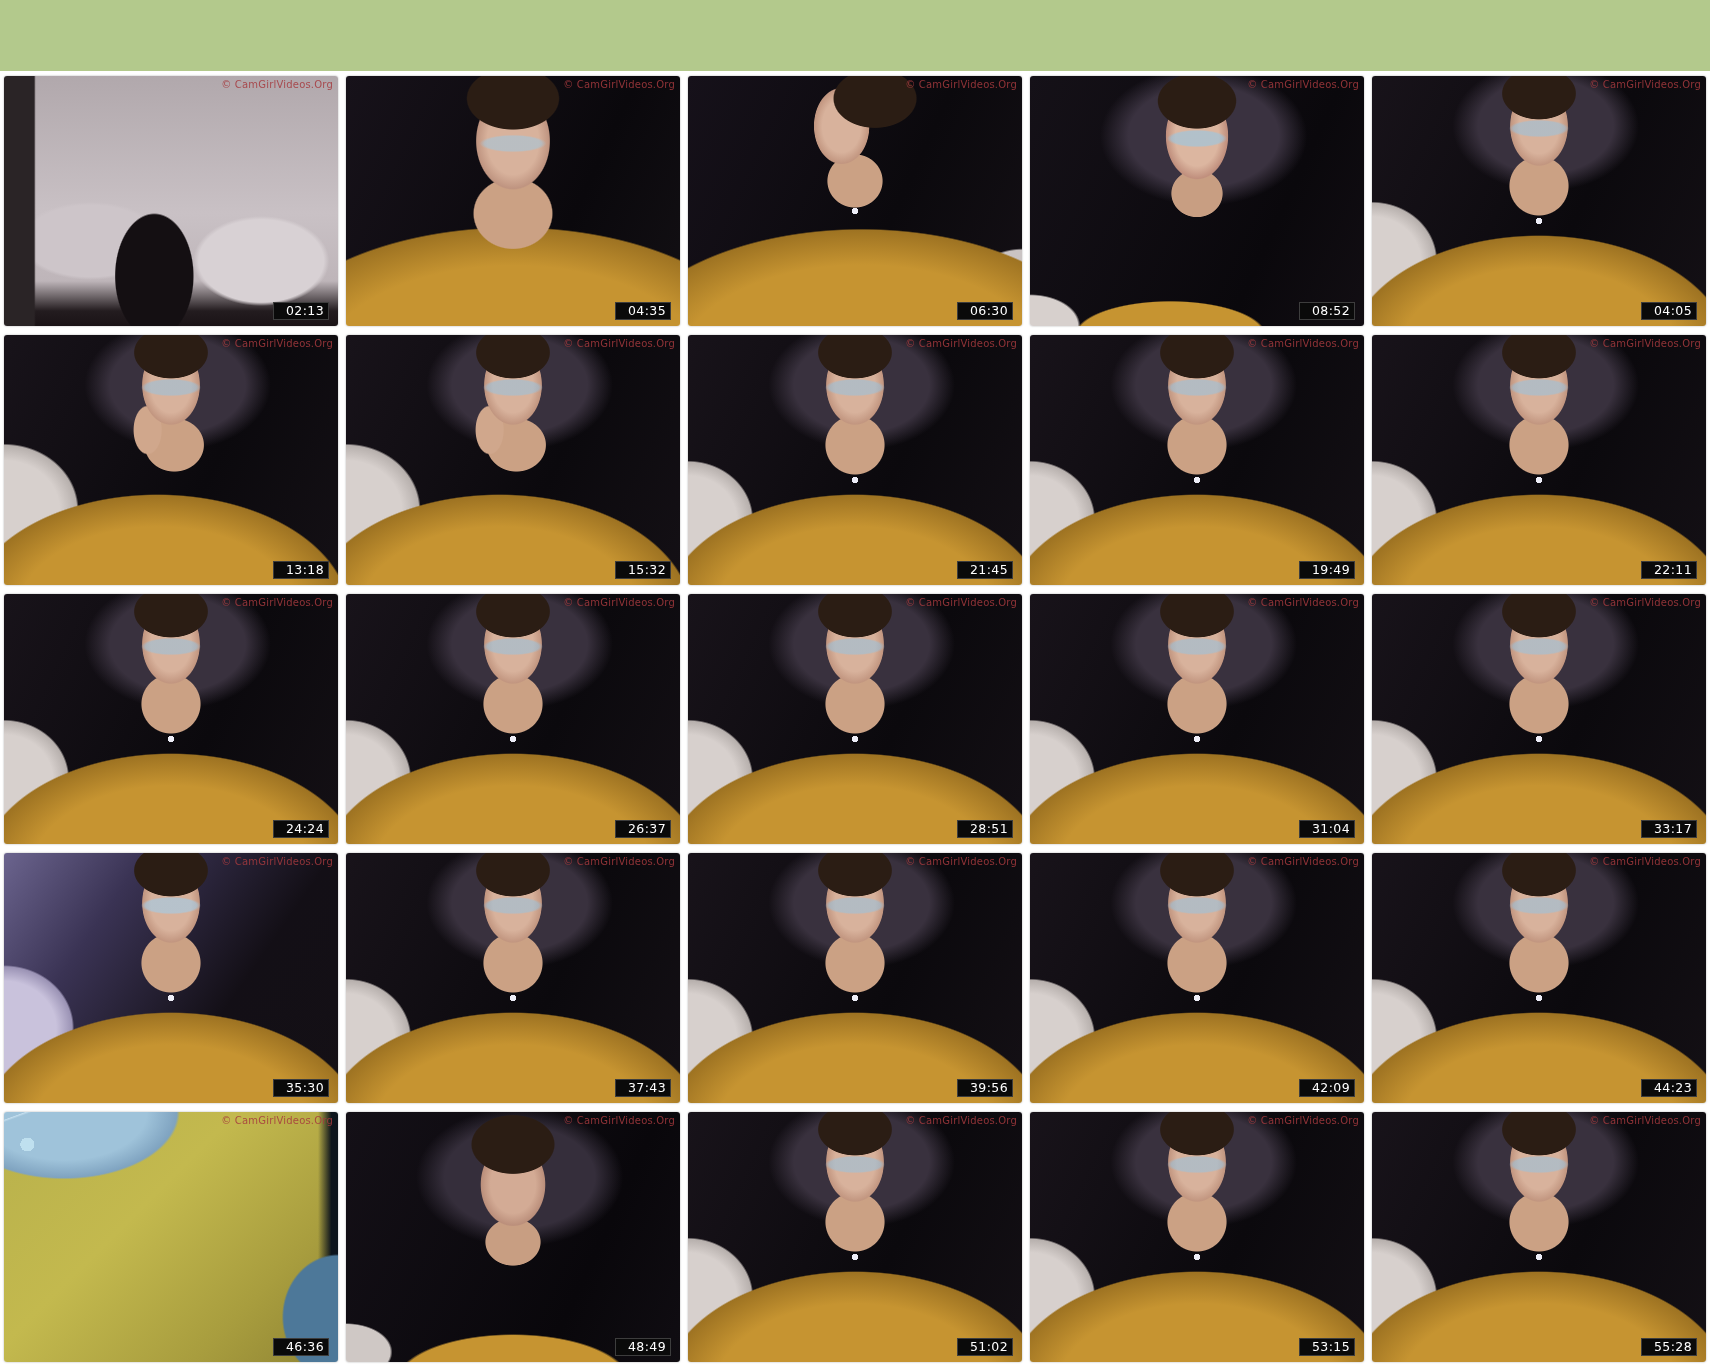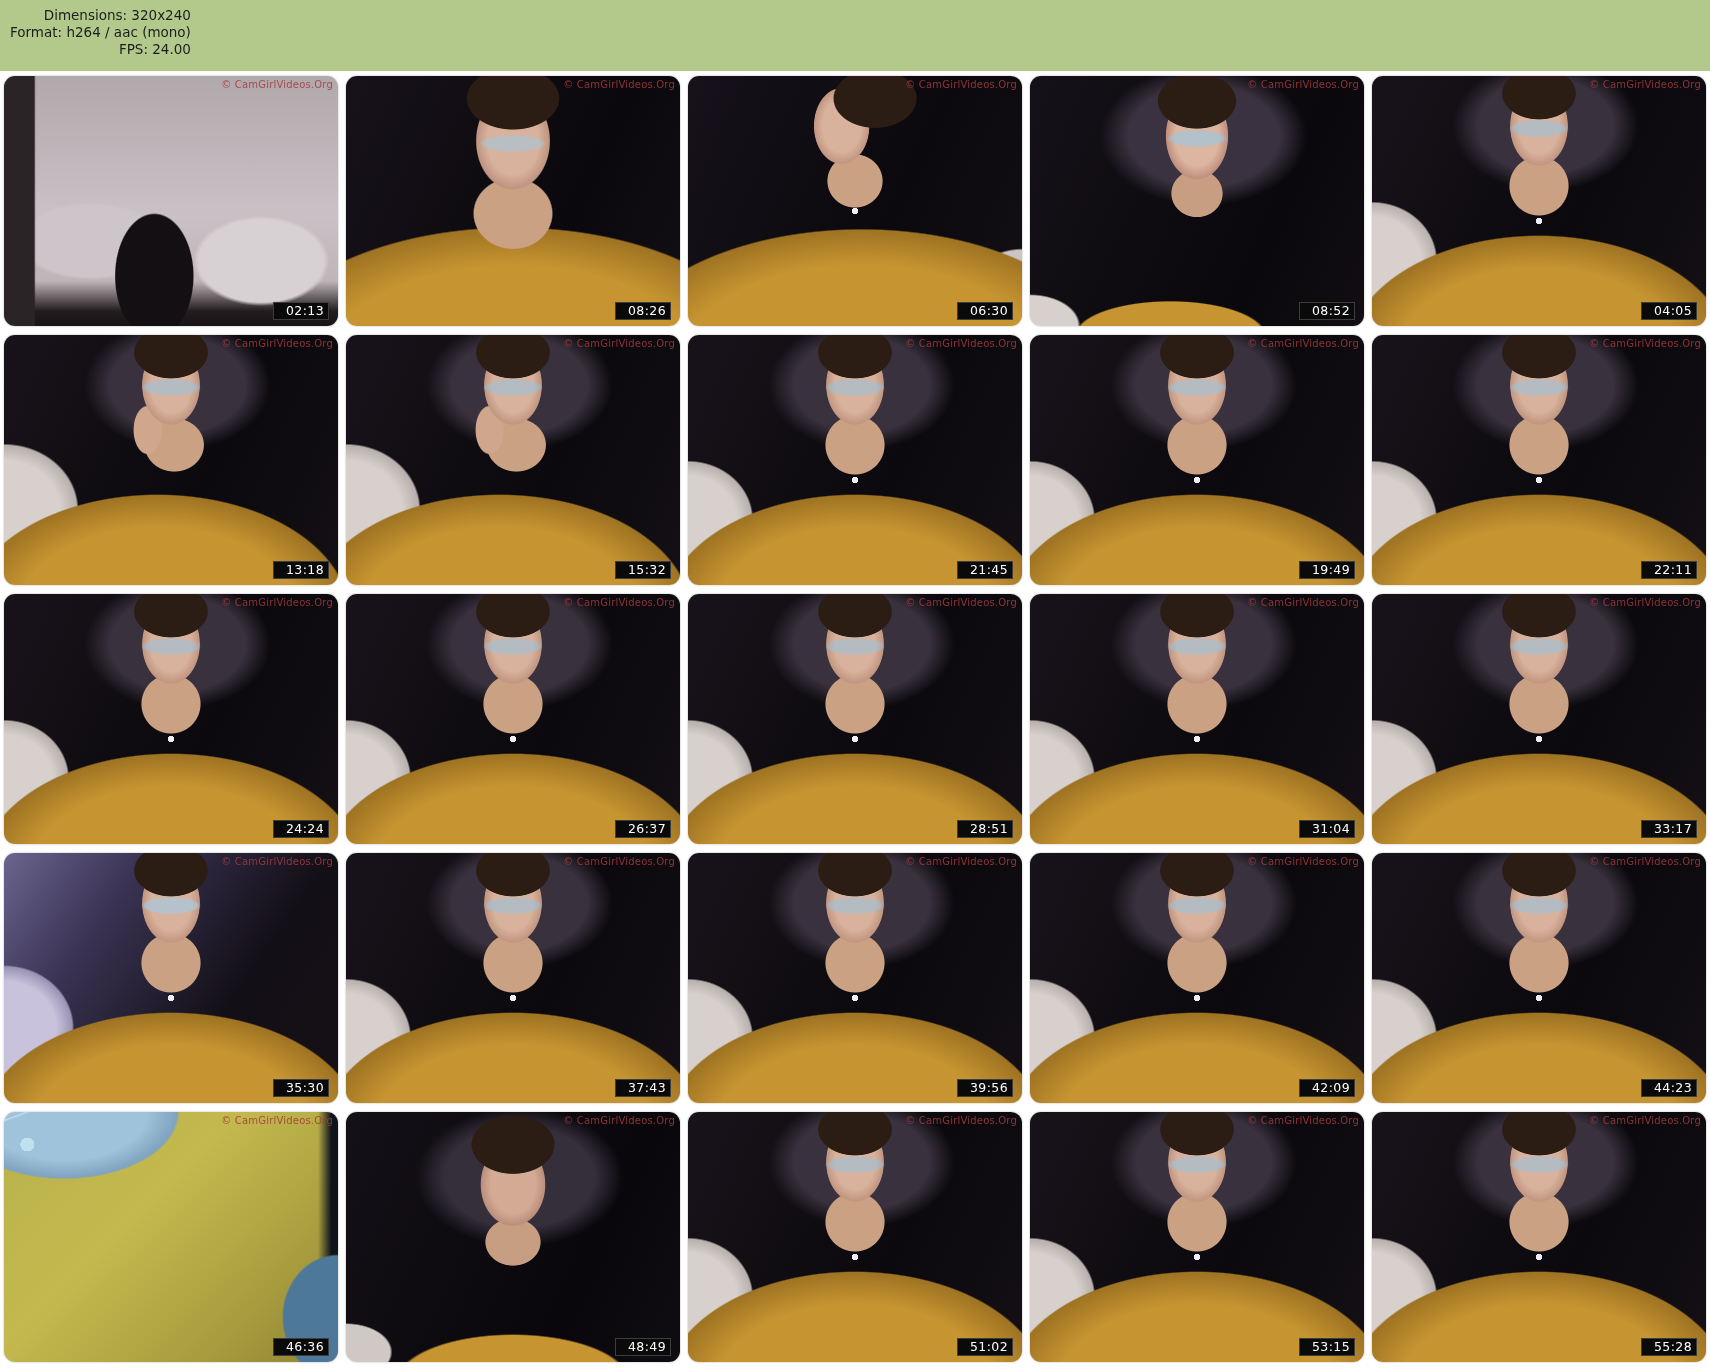--- a/index.html
+++ b/index.html
@@ -26,21 +26,21 @@
     display:grid;
     grid-template-columns:repeat(5,334px);
     grid-auto-rows:250px;
     gap:9px 8px;
     padding:5px 4px 8px 4px;
     background:var(--page-bg,#fff);
   }
   .thumb{
     position:relative;
     width:334px;height:250px;
-    border-radius:11px;
+    border-radius:3px;
     overflow:hidden;
     background-color:#0e0b10;
     box-shadow:0 0 2px rgba(0,0,0,.35);
   }
   .wm{
     position:absolute;top:3px;right:5px;
     font-size:10px;letter-spacing:.2px;
     color:var(--watermark-red,#a63a3e);
     opacity:.85;white-space:nowrap;
   }
@@ -148,35 +148,30 @@
       radial-gradient(ellipse 28% 42% at 100% 82%,#4d7899 0 58%,transparent 60%),
       linear-gradient(to left,#0d141c 0 2%,transparent 6%),
       linear-gradient(135deg,#b8b14c 0%,#c3b94e 40%,#a89d3e 75%,#8f8433 100%);
   }
 </style>
 </head>
 <body>
 
 <div>
   <header class="header">
-    <div class="hright">
-      <div>Dimensions: 320x240</div>
-      <div>Format: h264 / aac (mono)</div>
-      <div>FPS: 24.00</div>
-    </div>
   </header>
 
   <main class="grid" id="grid">
       <div class="thumb v-pillows">
         <span class="wm">© CamGirlVideos.Org</span>
         <span class="ts">02:13</span>
       </div>
       <div class="thumb v-portrait-lean">
         <span class="wm">© CamGirlVideos.Org</span>
-        <span class="ts">08:26</span>
+        <span class="ts">04:35</span>
       </div>
       <div class="thumb v-profile">
         <span class="wm">© CamGirlVideos.Org</span>
         <span class="ts">06:30</span>
       </div>
       <div class="thumb v-portrait-dark">
         <span class="wm">© CamGirlVideos.Org</span>
         <span class="ts">08:52</span>
       </div>
       <div class="thumb v-portrait">

